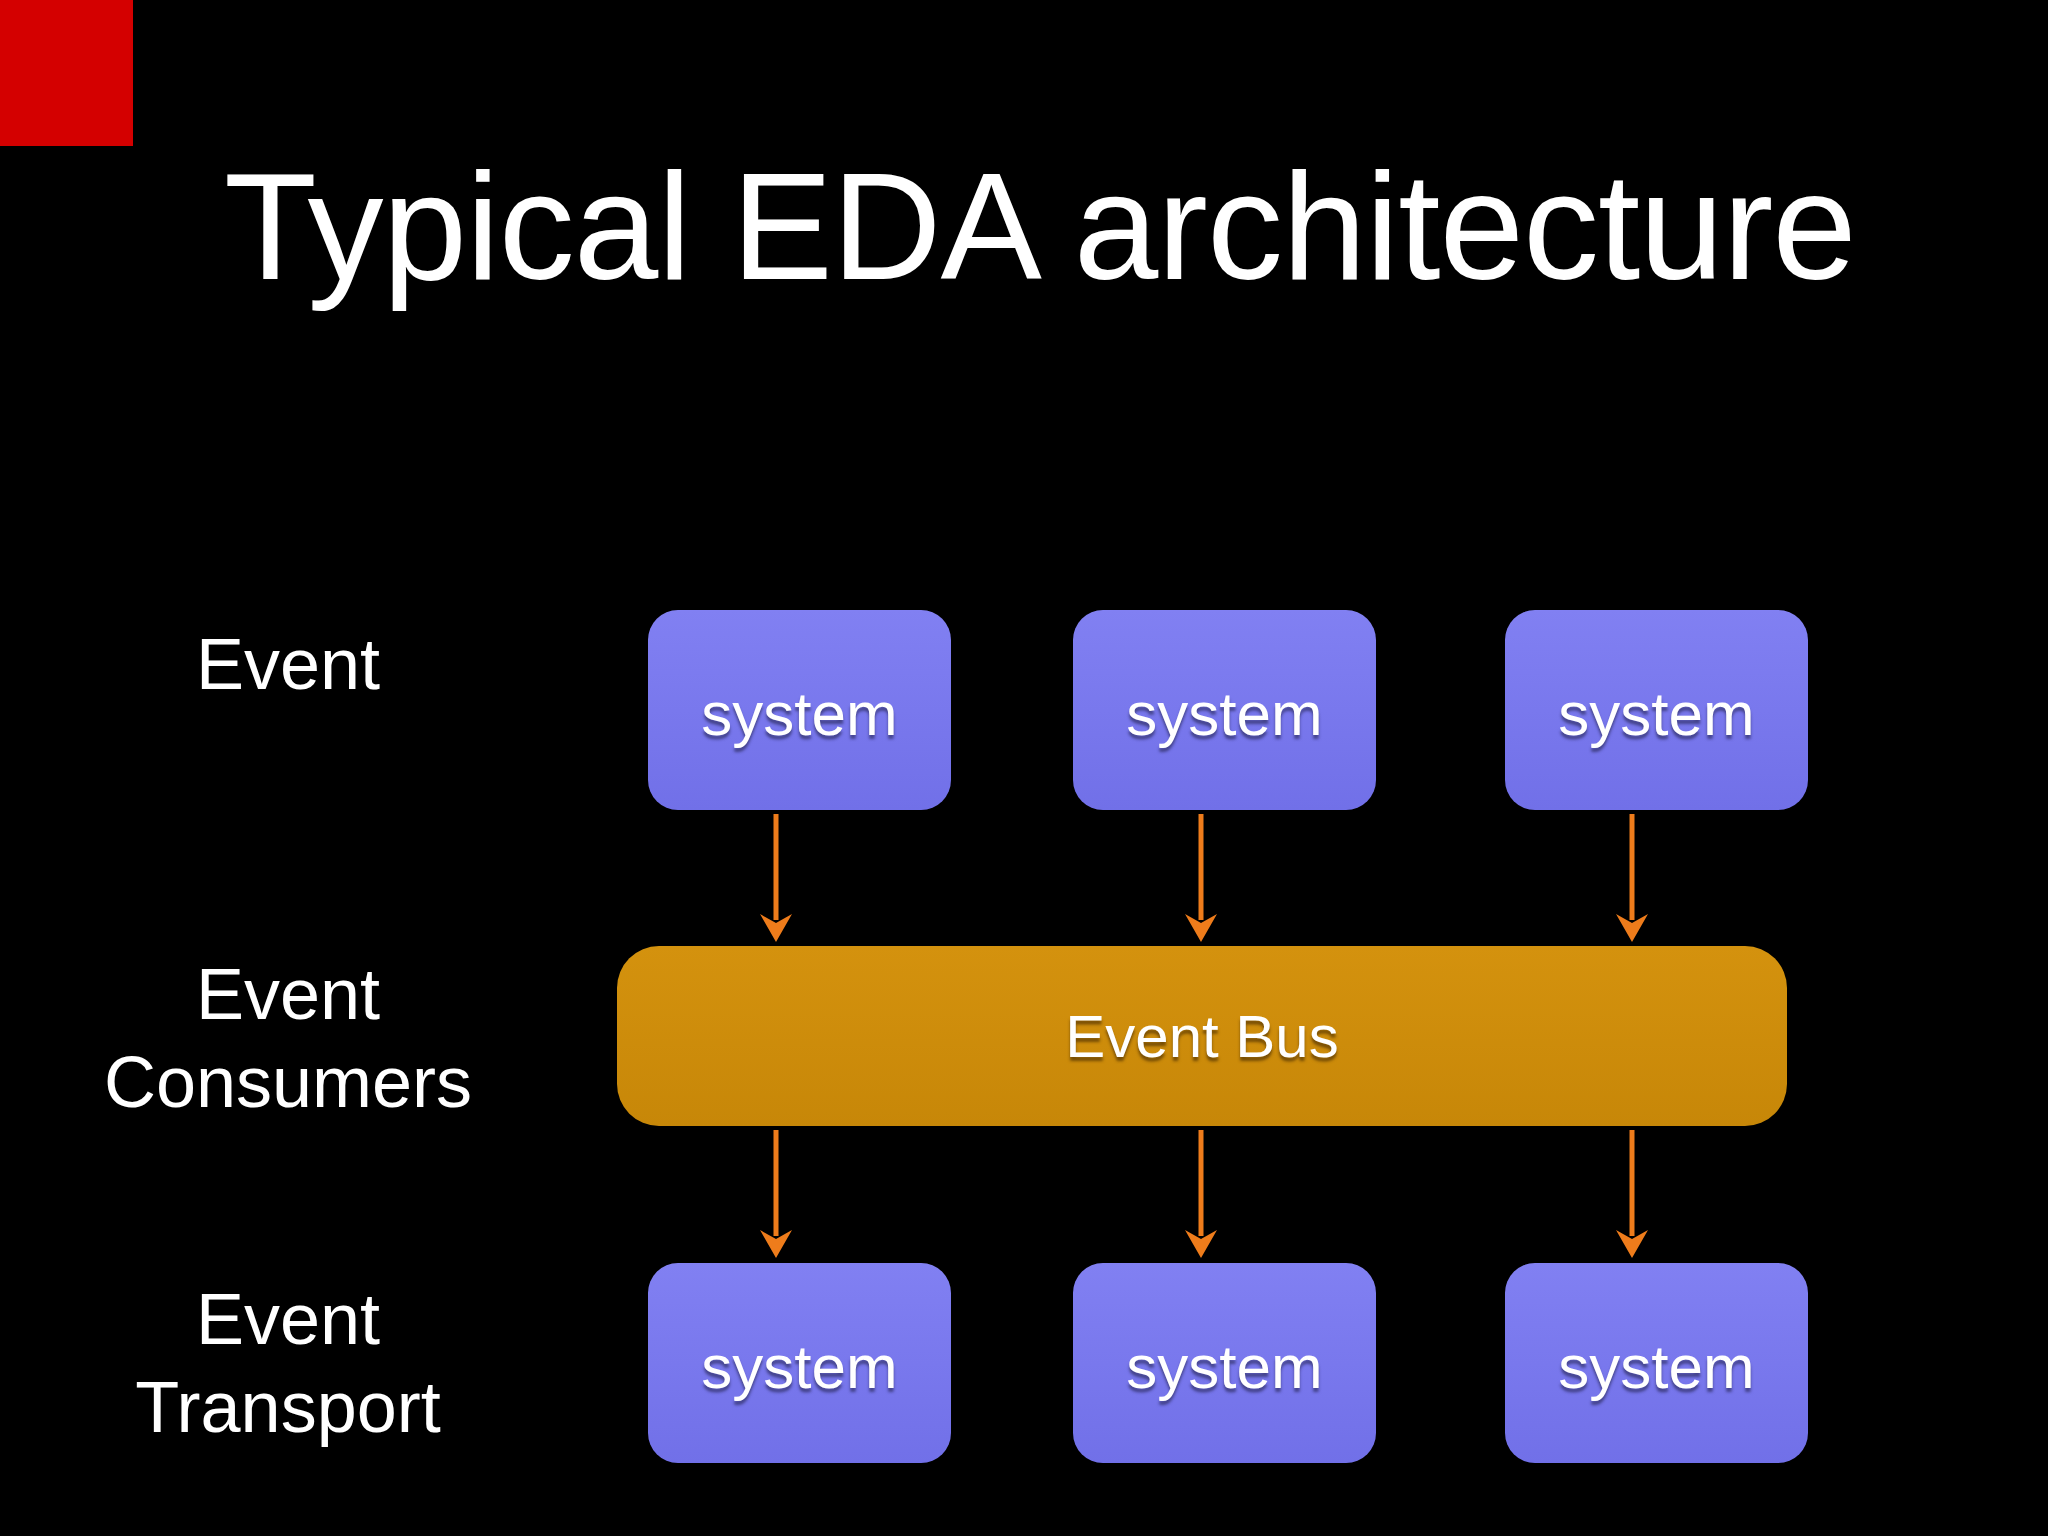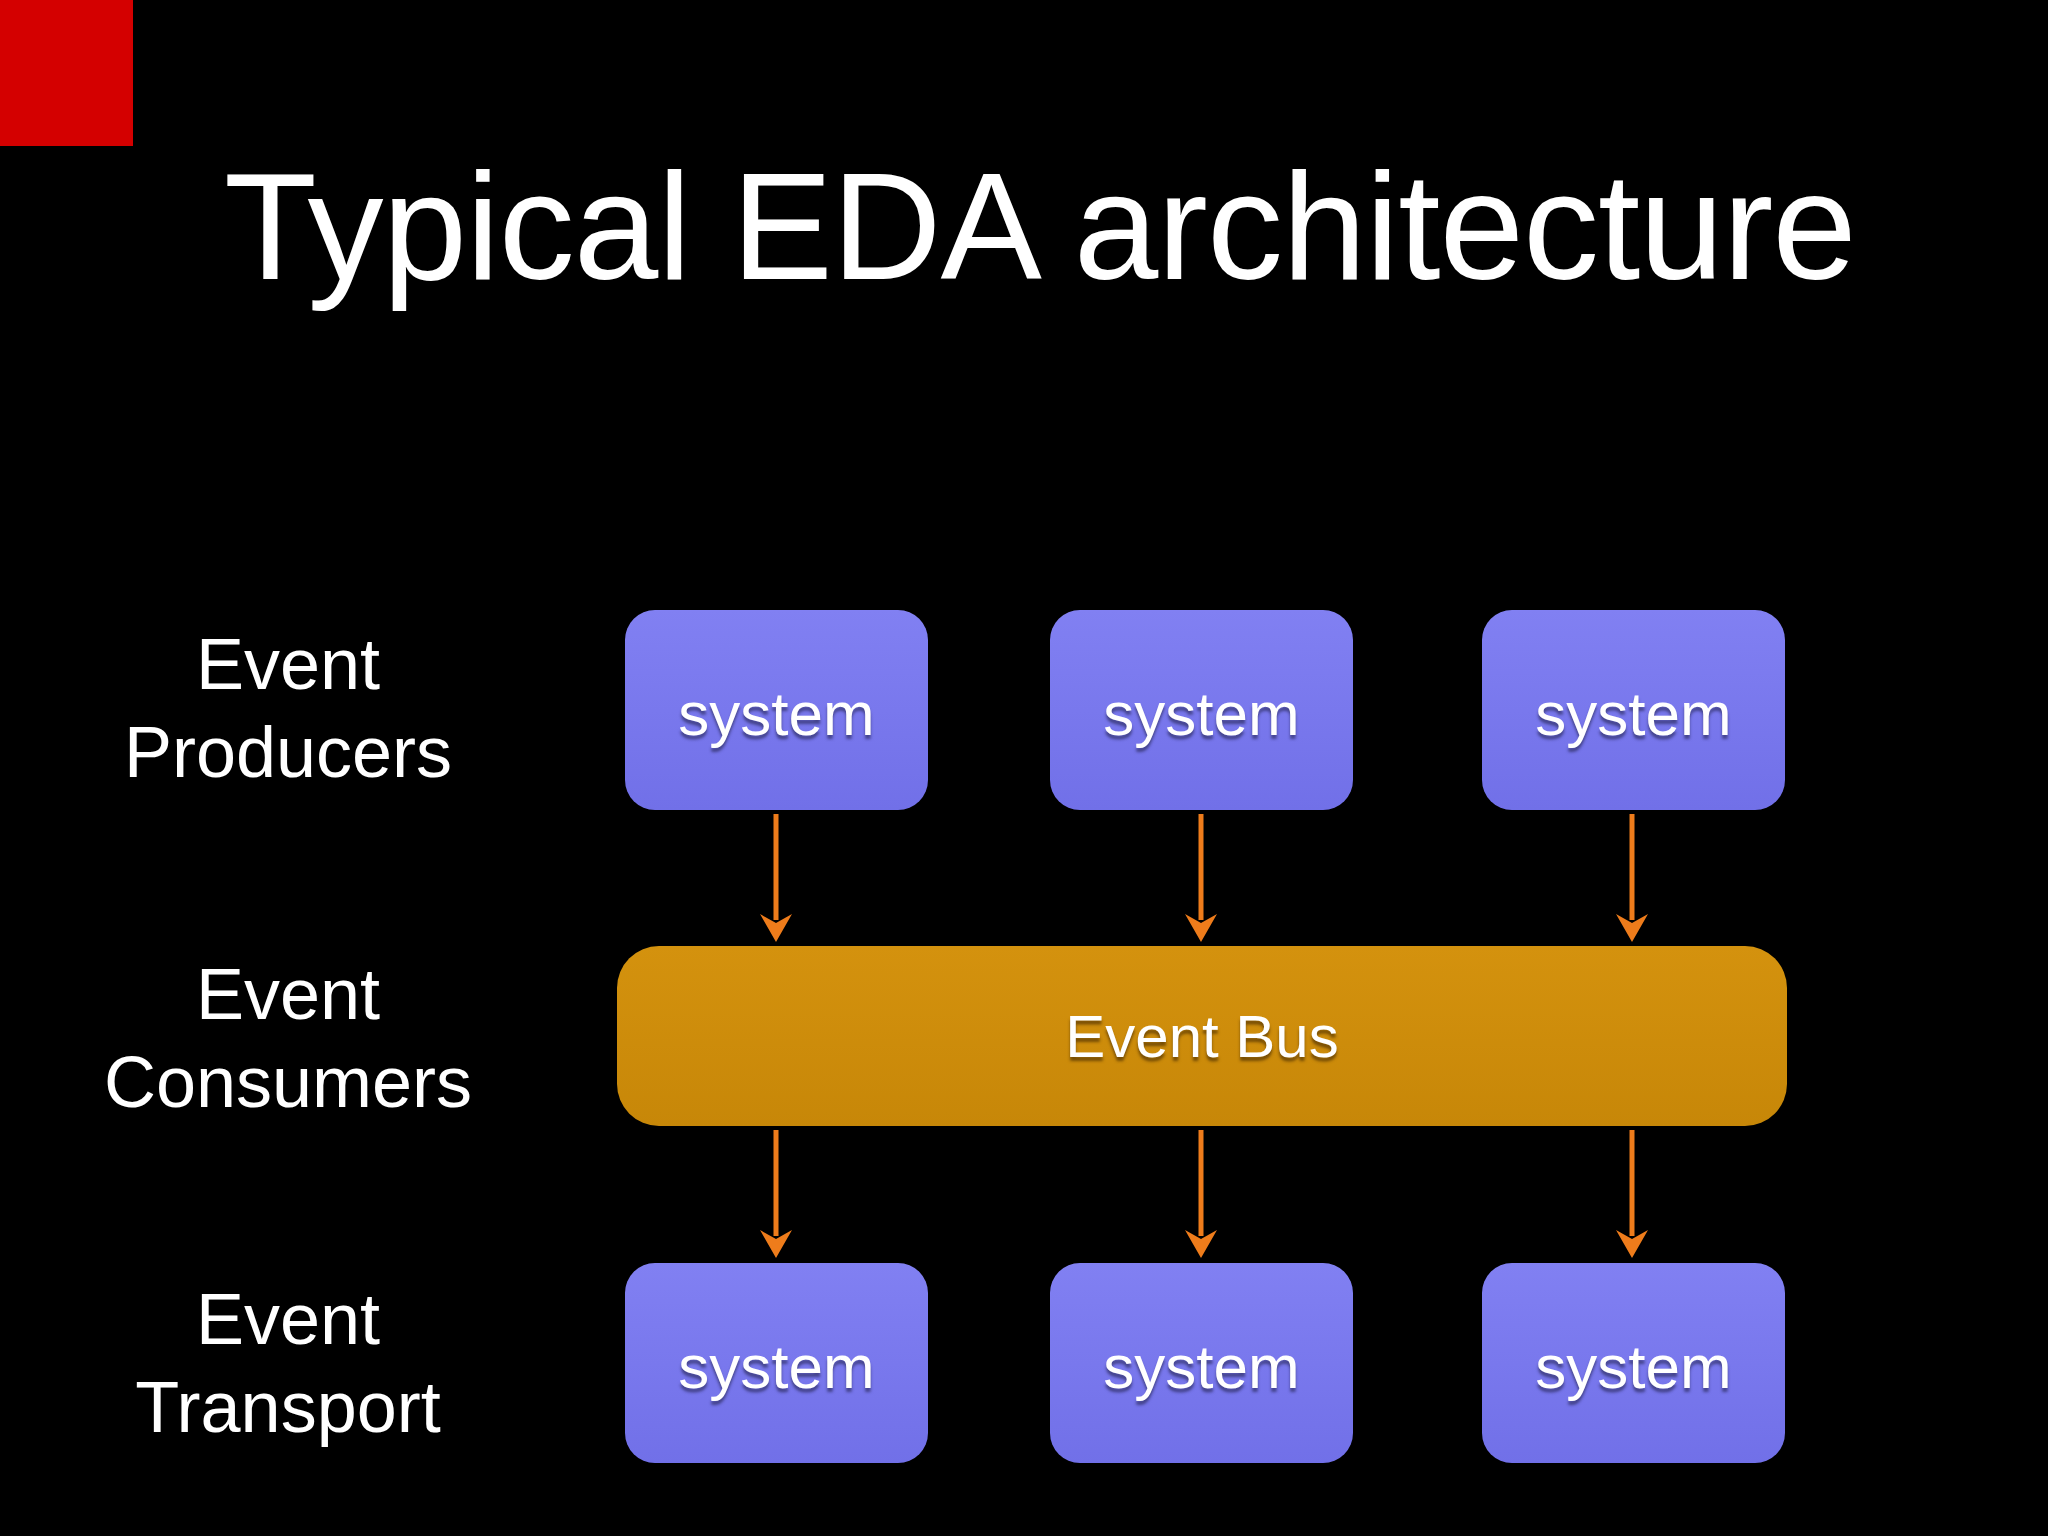--- a/index.html
+++ b/index.html
@@ -34,20 +34,21 @@
   .sysbox{
     position:absolute;
     width:303px;height:200px;
     border-radius:30px;
     background:linear-gradient(180deg,var(--system_box_top,#8180f2),var(--system_box_bottom,#7170e8));
     display:flex;align-items:center;justify-content:center;
     color:var(--text,#fff);
     font-size:62px;
     padding-top:6px;box-sizing:border-box;
     text-shadow:0 4px 3px rgba(25,25,60,0.55);
+    margin-left:23px;
   }
   .row-producers{top:610px;}
   .row-consumers{top:1263px;}
   .col-1{left:625px;}
   .col-2{left:1050px;}
   .col-3{left:1482px;}
   .bus{
     position:absolute;left:617px;top:946px;
     width:1170px;height:180px;
     border-radius:42px;
@@ -66,21 +67,20 @@
 <body>
 
 <div class="slide">
 
   <div class="corner-marker"></div>
 
   <div class="title">Typical EDA architecture</div>
 
   <div class="row-label producers">
     <div>Event</div>
-    <div>Producers</div>
   </div>
 
   <div class="row-label transport">
     <div>Event</div>
     <div>Consumers</div>
   </div>
 
   <div class="row-label consumers">
     <div>Event</div>
     <div>Transport</div>

